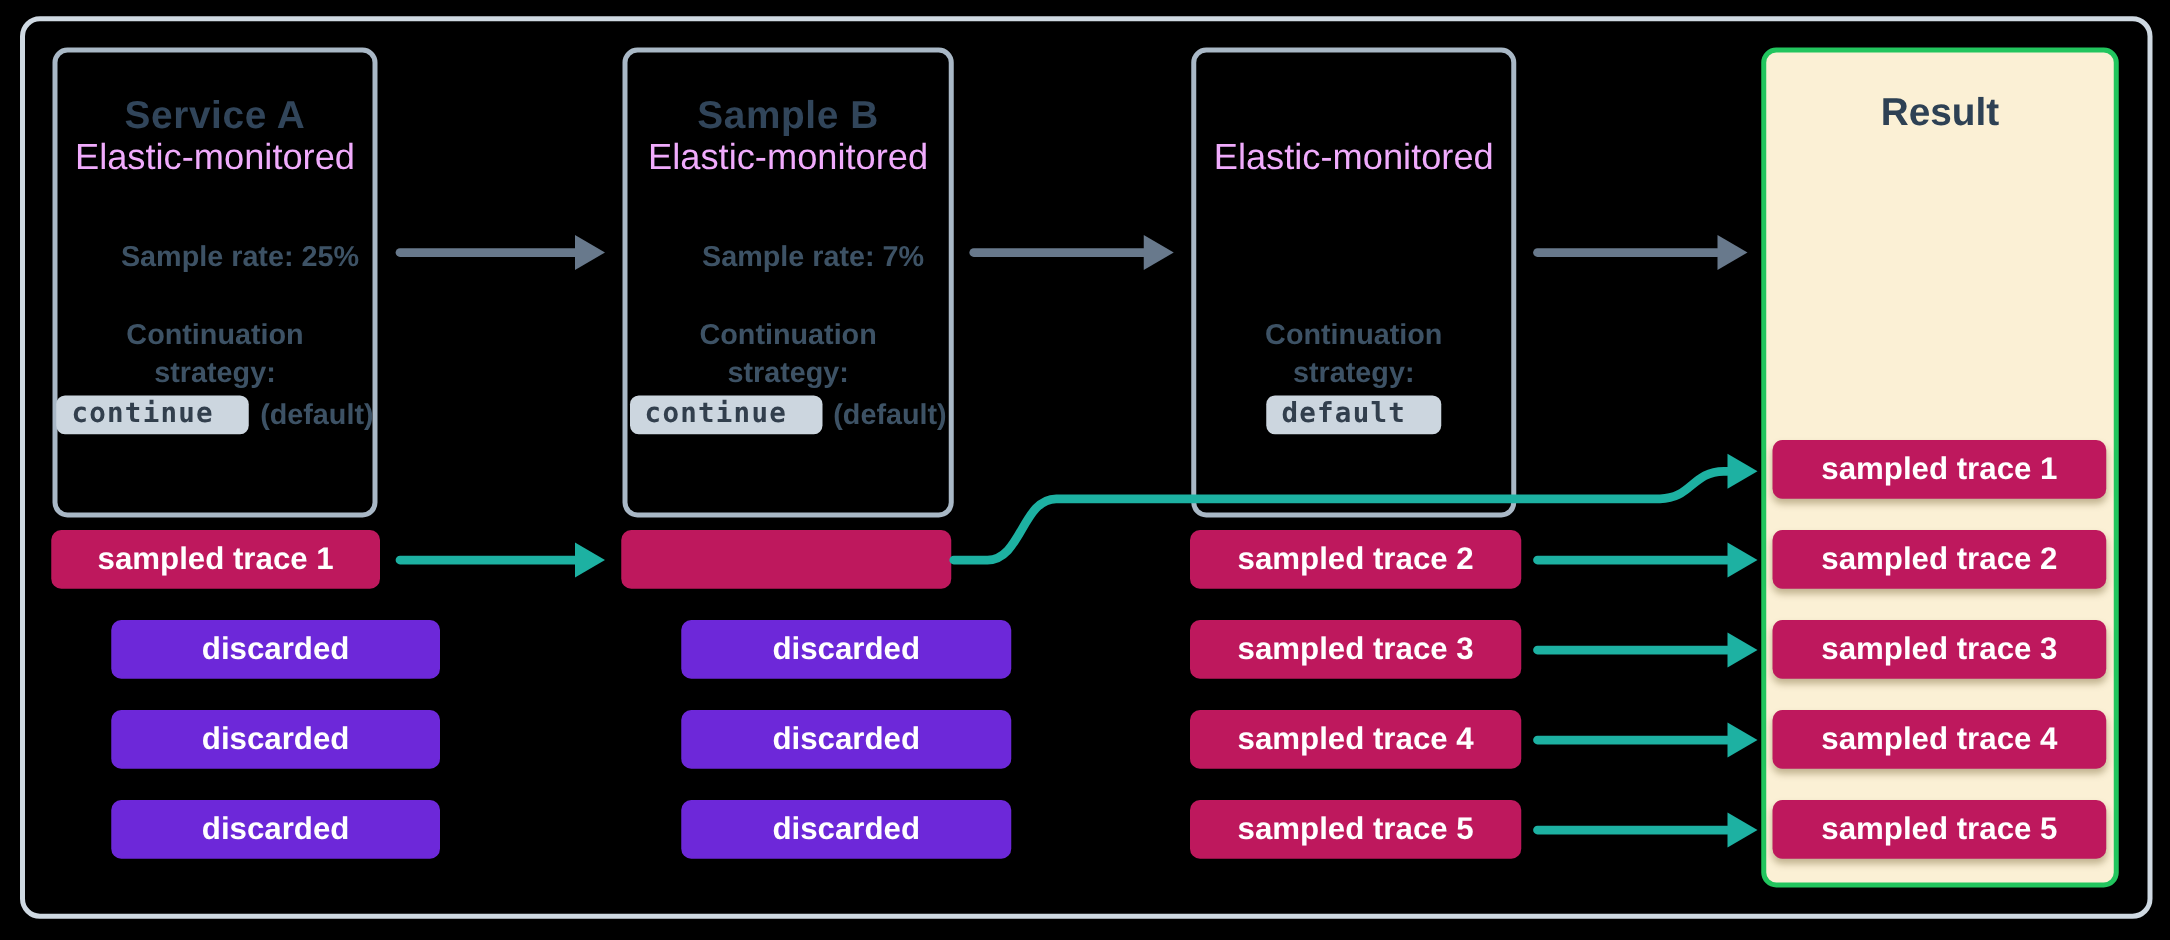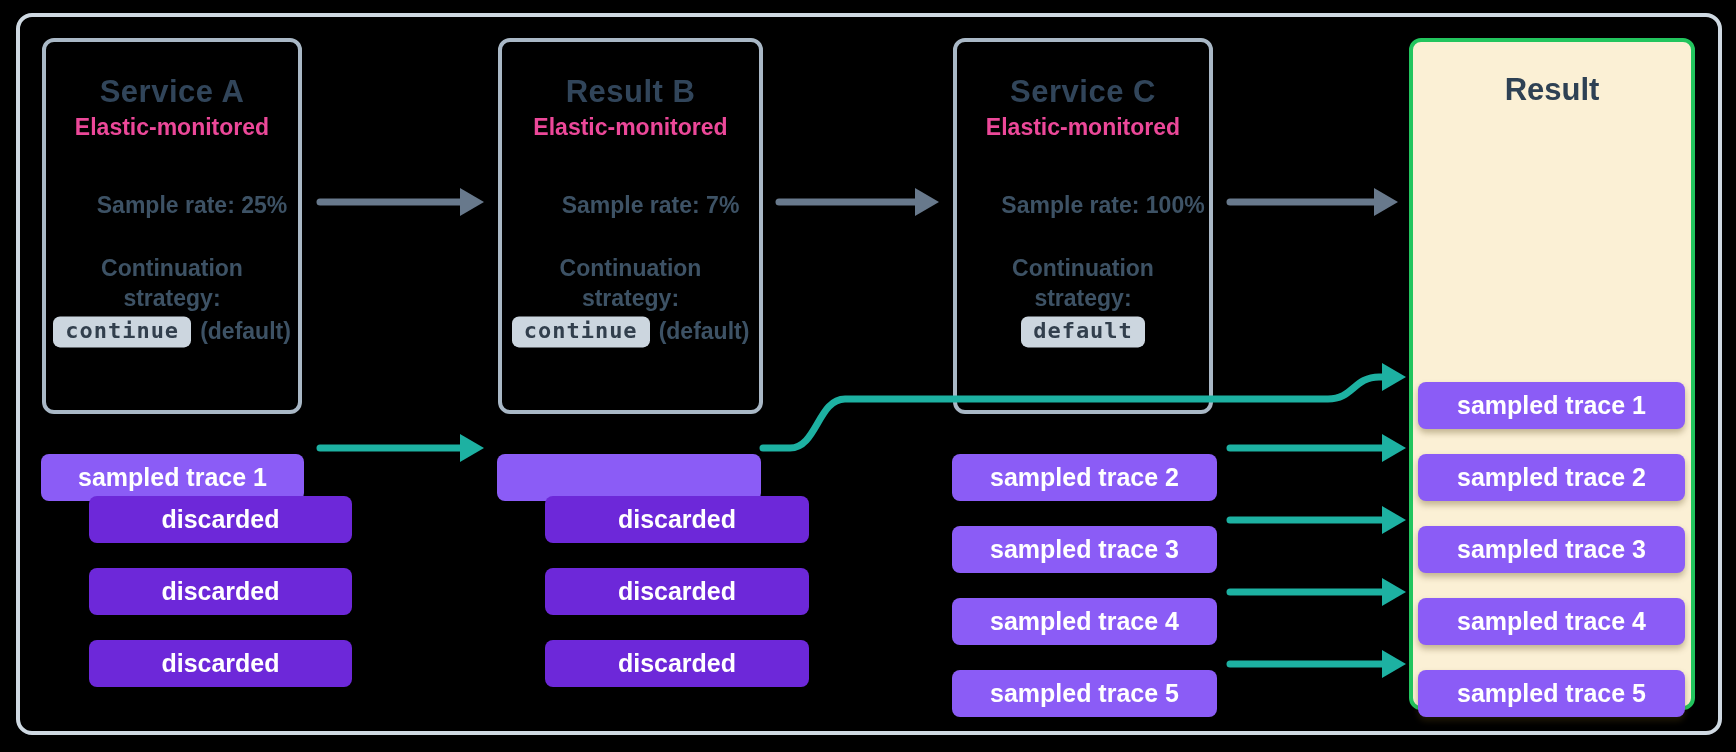--- a/index.html
+++ b/index.html
@@ -17,51 +17,51 @@
     border:4px solid #a9b8c6;border-radius:12px;background:transparent;
   }
   .svc-a{left:42px;width:260px;}
   .svc-b{left:498px;width:265px;}
   .svc-c{left:953px;width:260px;}
   .line{
     position:absolute;left:0;right:0;text-align:center;
     transform:translateY(-50%);white-space:nowrap;
   }
   .box-title{font-size:31px;font-weight:bold;color:#31455a;letter-spacing:.5px;}
-  .box-sub{font-size:23px;font-weight:bold;color:#ec4899;}
+  .box-sub{font-size:29px;font-weight:normal;color:#f0abfc;}
   .body-txt{font-size:23px;font-weight:bold;color:#3d5265;}
   .t-title{top:50px;}
   .t-sub{top:85px;}
   .t-rate{top:163px;padding-left:40px;}
   .t-cont1{top:226px;}
   .t-cont2{top:256px;}
   .chip-row{
     position:absolute;left:0;right:0;top:290px;transform:translateY(-50%);
     display:flex;align-items:center;justify-content:center;gap:9px;
   }
   .code-chip{
     background:#ccd6df;color:#323f4d;border-radius:7px;
     font-family:"DejaVu Sans Mono",monospace;font-size:22px;font-weight:bold;
-    letter-spacing:1px;padding:3px 12px 4px 12px;line-height:1.1;
+    letter-spacing:1px;padding:3px 28px 4px 12px;line-height:1.1;
   }
   .default-note{font-size:23px;font-weight:bold;color:#3d5265;}
   .default-note:empty{display:none;}
   
   .result-box{
     position:absolute;left:1409px;top:38px;width:286px;height:672px;box-sizing:border-box;
     background:#fbf0d5;border:4px solid #22c55e;border-radius:12px;
   }
   .result-title{top:48px;font-size:31px;font-weight:bold;color:#2e4154;}
   
   .trace-chip{
     position:absolute;height:47px;border-radius:8px;
     display:flex;align-items:center;justify-content:center;
     color:#ffffff;font-size:25px;font-weight:bold;white-space:nowrap;
   }
-  .sampled{background:#8b5cf6;margin-top:30px;}
+  .sampled{background:#be185d;}
   .discarded{background:#6d28d9;margin-left:48px;}
   .col-a{left:41px;width:263px;}
   .col-b{left:497px;width:264px;}
   .col-c{left:952px;width:265px;}
   .row-1{top:424px;} .row-2{top:496px;} .row-3{top:568px;} .row-4{top:640px;}
   .res-chip{position:absolute;left:5px;width:267px;box-shadow:0 4px 6px rgba(90,70,20,.35);}
   .res-1{top:310px;} .res-2{top:382px;} .res-3{top:454px;} .res-4{top:526px;} .res-5{top:598px;}
   
   .arrows{position:absolute;left:0;top:0;pointer-events:none;}
   .g-line{stroke:#68798c;stroke-width:7;stroke-linecap:round;fill:none;}
@@ -81,35 +81,33 @@
     <div class="line body-txt t-rate">Sample rate: 25%</div>
     <div class="line body-txt t-cont1">Continuation</div>
     <div class="line body-txt t-cont2">strategy:</div>
     <div class="chip-row">
       <span class="code-chip">continue</span>
       <span class="default-note">(default)</span>
     </div>
   </div>
 
   <div class="service-box svc-b">
-    <div class="line box-title t-title">Result B</div>
+    <div class="line box-title t-title">Sample B</div>
     <div class="line box-sub t-sub">Elastic-monitored</div>
     <div class="line body-txt t-rate">Sample rate: 7%</div>
     <div class="line body-txt t-cont1">Continuation</div>
     <div class="line body-txt t-cont2">strategy:</div>
     <div class="chip-row">
       <span class="code-chip">continue</span>
       <span class="default-note">(default)</span>
     </div>
   </div>
 
   <div class="service-box svc-c">
-    <div class="line box-title t-title">Service C</div>
     <div class="line box-sub t-sub">Elastic-monitored</div>
-    <div class="line body-txt t-rate">Sample rate: 100%</div>
     <div class="line body-txt t-cont1">Continuation</div>
     <div class="line body-txt t-cont2">strategy:</div>
     <div class="chip-row">
       <span class="code-chip">default</span>
 
     </div>
   </div>
 
   <div class="result-box">
     <div class="line result-title">Result</div>

